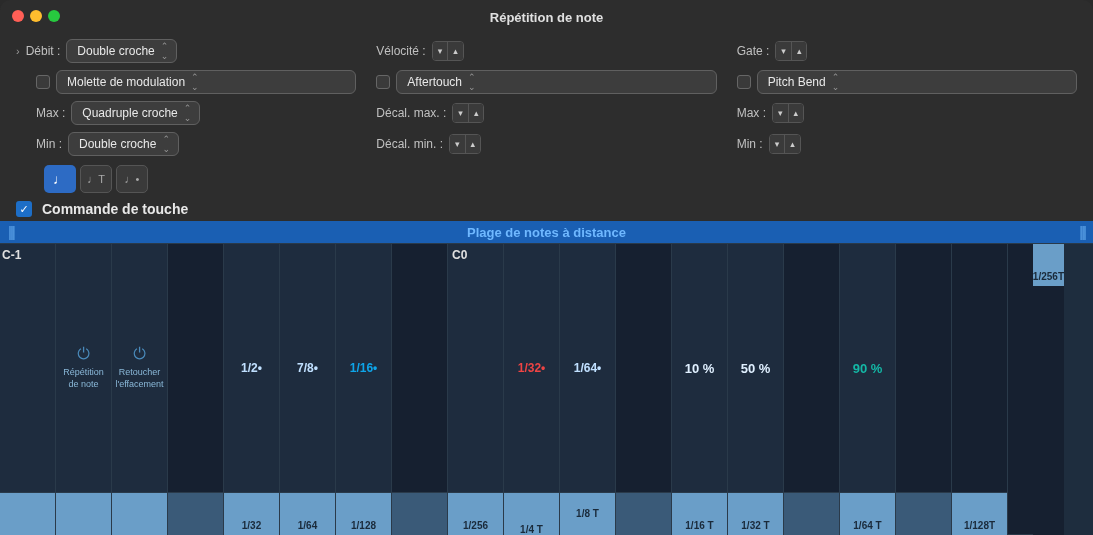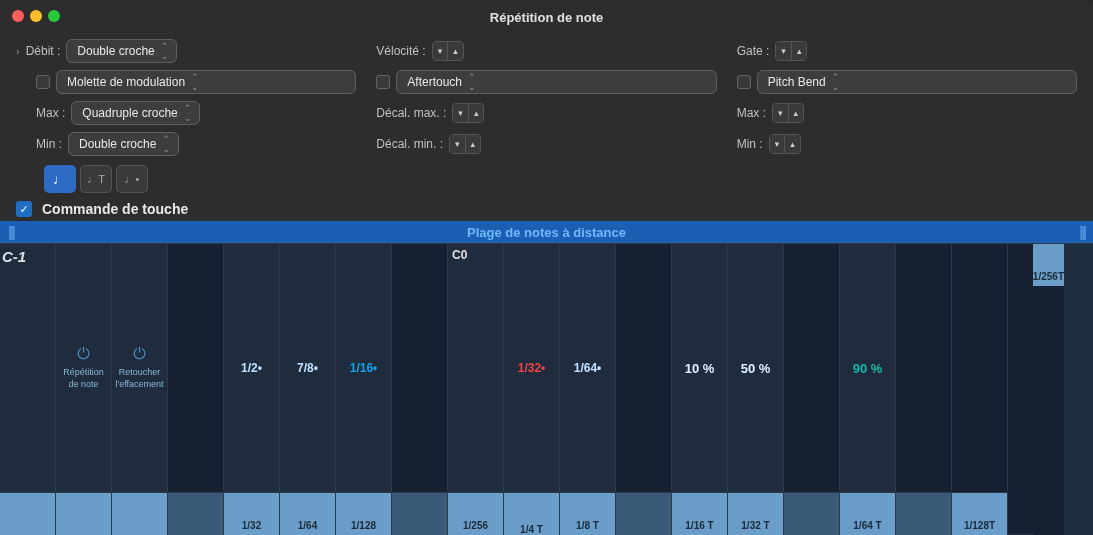--- a/index.html
+++ b/index.html
@@ -346,21 +346,21 @@
     <div class="range-bar">
       <span class="range-bar-handle">|||</span>
       <span class="range-bar-text">Plage de notes à distance</span>
       <span class="range-bar-handle">|||</span>
     </div>
 
     <div style="display:flex;flex:1;background:#1e2d3e;border-top:1px solid #2a3a4a;">
 
       <div style="display:flex;flex-direction:column;border-right:1px solid #2a3a4a;width:56px;position:relative;background:#1a2535;flex-shrink:0;">
         <div style="flex:1;display:flex;flex-direction:column;align-items:center;justify-content:flex-start;padding:4px 2px;border-bottom:1px solid #2a3a4a;background:#1e2c3e;">
-          <span style="font-size:15px;font-weight:700;color:#e0e0e0;align-self:flex-start;font-style:italic;">C-1</span>
+          <span style="font-size:12px;font-weight:700;color:#e0e0e0;align-self:flex-start;">C-1</span>
         </div>
         <div style="height:42px;background:#6a9ec8;display:flex;align-items:flex-end;justify-content:center;padding-bottom:4px;font-size:9px;font-weight:600;color:#1a2a3a;"></div>
       </div>
 
       <div style="display:flex;flex-direction:column;border-right:1px solid #2a3a4a;width:56px;flex-shrink:0;background:#1e2c3e;">
         <div style="flex:1;display:flex;flex-direction:column;align-items:center;justify-content:center;padding:4px;border-bottom:1px solid #2a3a4a;background:#1e2c3e;gap:4px;">
           <span style="font-size:16px;color:#4a8aba;">⏻</span>
           <span style="font-size:9px;color:#8ab8d8;text-align:center;line-height:1.3;">Répétition<br>de note</span>
         </div>
         <div style="height:42px;background:#6a9ec8;display:flex;align-items:flex-end;justify-content:center;padding-bottom:4px;font-size:9px;font-weight:600;color:#1a2a3a;"></div>
@@ -416,21 +416,21 @@
         <div style="flex:1;display:flex;align-items:center;justify-content:center;border-bottom:1px solid #2a3a4a;background:#1e2c3e;">
           <span style="font-size:12px;font-weight:700;color:#ef4444;">1/32•</span>
         </div>
         <div style="height:42px;background:#6a9ec8;display:flex;align-items:flex-end;justify-content:center;padding-bottom:0;font-size:10px;font-weight:600;color:#1a2a3a;">1/4 T</div>
       </div>
 
       <div style="display:flex;flex-direction:column;border-right:1px solid #2a3a4a;width:56px;flex-shrink:0;">
         <div style="flex:1;display:flex;align-items:center;justify-content:center;border-bottom:1px solid #2a3a4a;background:#1e2c3e;">
           <span style="font-size:12px;font-weight:700;color:#c0e0ff;">1/64•</span>
         </div>
-        <div style="height:42px;background:#6a9ec8;display:flex;align-items:flex-end;justify-content:center;padding-bottom:4px;font-size:10px;font-weight:600;color:#1a2a3a;">1/8 T</div>
+        <div style="height:42px;background:#6a9ec8;display:flex;align-items:flex-end;justify-content:center;padding-bottom:16px;font-size:10px;font-weight:600;color:#1a2a3a;">1/8 T</div>
       </div>
 
       <div style="display:flex;flex-direction:column;border-right:1px solid #2a3a4a;width:56px;flex-shrink:0;background:#162030;">
         <div style="flex:1;border-bottom:1px solid #2a3a4a;background:#162030;"></div>
         <div style="height:42px;background:#3a5a78;"></div>
       </div>
 
       <div style="display:flex;flex-direction:column;border-right:1px solid #2a3a4a;width:56px;flex-shrink:0;">
         <div style="flex:1;display:flex;align-items:center;justify-content:center;border-bottom:1px solid #2a3a4a;background:#1e2c3e;">
           <span style="font-size:13px;font-weight:600;color:#e0f0ff;">10 %</span>

